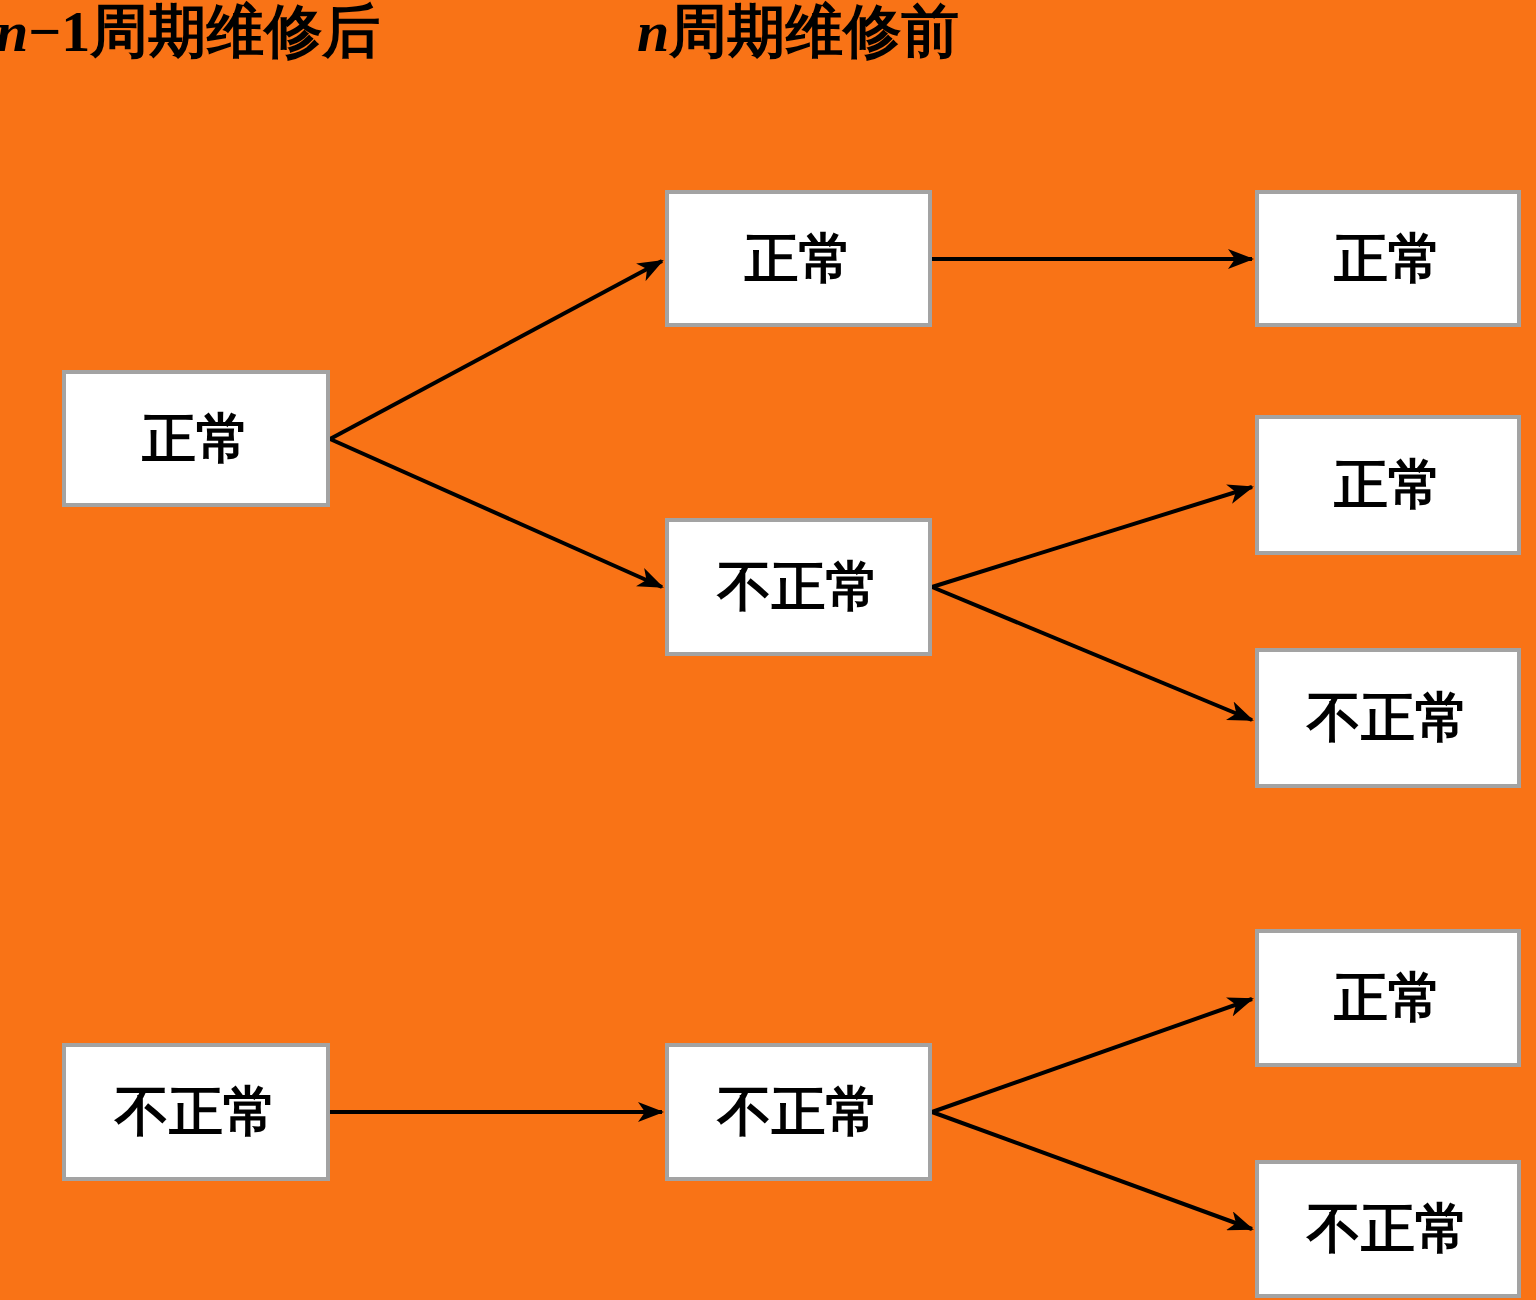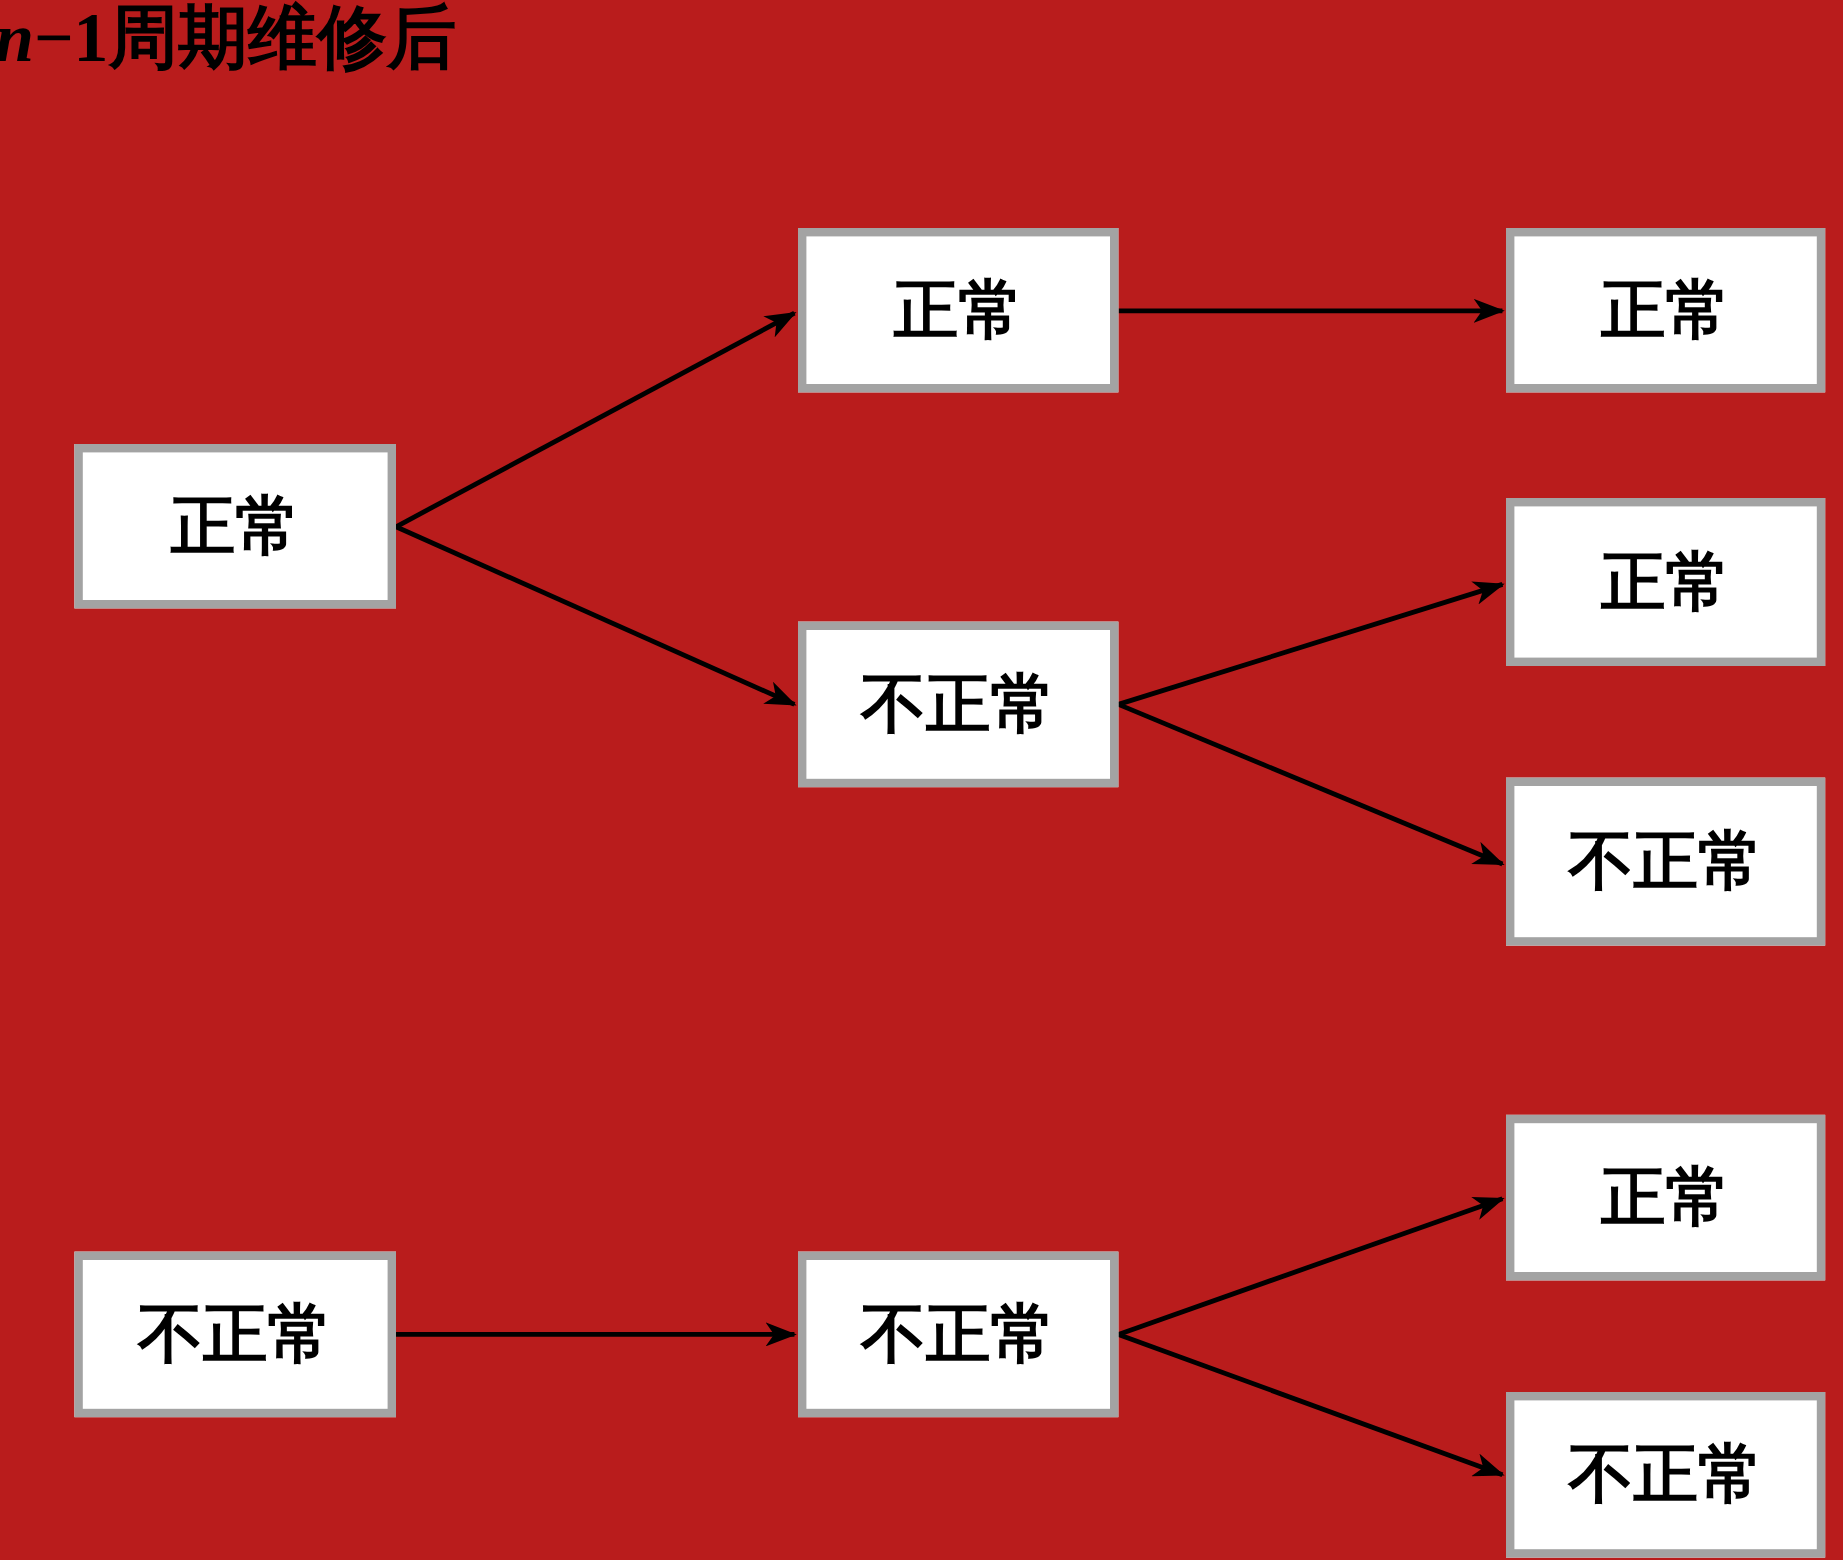--- a/index.html
+++ b/index.html
@@ -4,21 +4,21 @@
 <style>
   html, body {
     margin: 0;
     padding: 0;
     background: #ffffff;
   }
   .canvas {
     position: relative;
     width: 1536px;
     height: 1300px;
-    background: #b91c1c;
+    background: #f97316;
     overflow: hidden;
     font-family: "Liberation Serif", "DejaVu Serif", serif;
     color: #000000;
   }
   .arrow-layer {
     position: absolute;
     left: 0;
     top: 0;
     width: 1536px;
     height: 1300px;
@@ -35,21 +35,21 @@
     font-style: italic;
     font-weight: bold;
   }
   .col-header .hrest {
     font-style: normal;
     font-weight: bold;
   }
   .node {
     position: absolute;
     box-sizing: border-box;
-    border: 7px solid #a3a3a3;
+    border: 4px solid #a3a3a3;
     background: #ffffff;
     display: flex;
     align-items: center;
     justify-content: center;
     font-size: 54px;
     font-weight: bold;
     line-height: 1;
     white-space: nowrap;
   }
   
@@ -88,20 +88,23 @@
       <line x1="932" y1="587" x2="1252" y2="720" marker-end="url(#ah)"></line>
       <line x1="330" y1="1112" x2="662" y2="1112" marker-end="url(#ah)"></line>
       <line x1="932" y1="1112" x2="1252" y2="999" marker-end="url(#ah)"></line>
       <line x1="932" y1="1112" x2="1252" y2="1229" marker-end="url(#ah)"></line>
     </g>
   </svg>
 
   <div class="col-header h1">
     <span class="hvar">n</span><span class="hrest">−1</span><span>周期维修后</span>
   </div>
+  <div class="col-header h2">
+    <span class="hvar">n</span><span class="hrest"></span><span>周期维修前</span>
+  </div>
 
   <div class="node n-t1-left">
     <span>正常</span>
   </div>
   <div class="node n-t1-mid-ok">
     <span>正常</span>
   </div>
   <div class="node n-t1-mid-bad">
     <span>不正常</span>
   </div>

